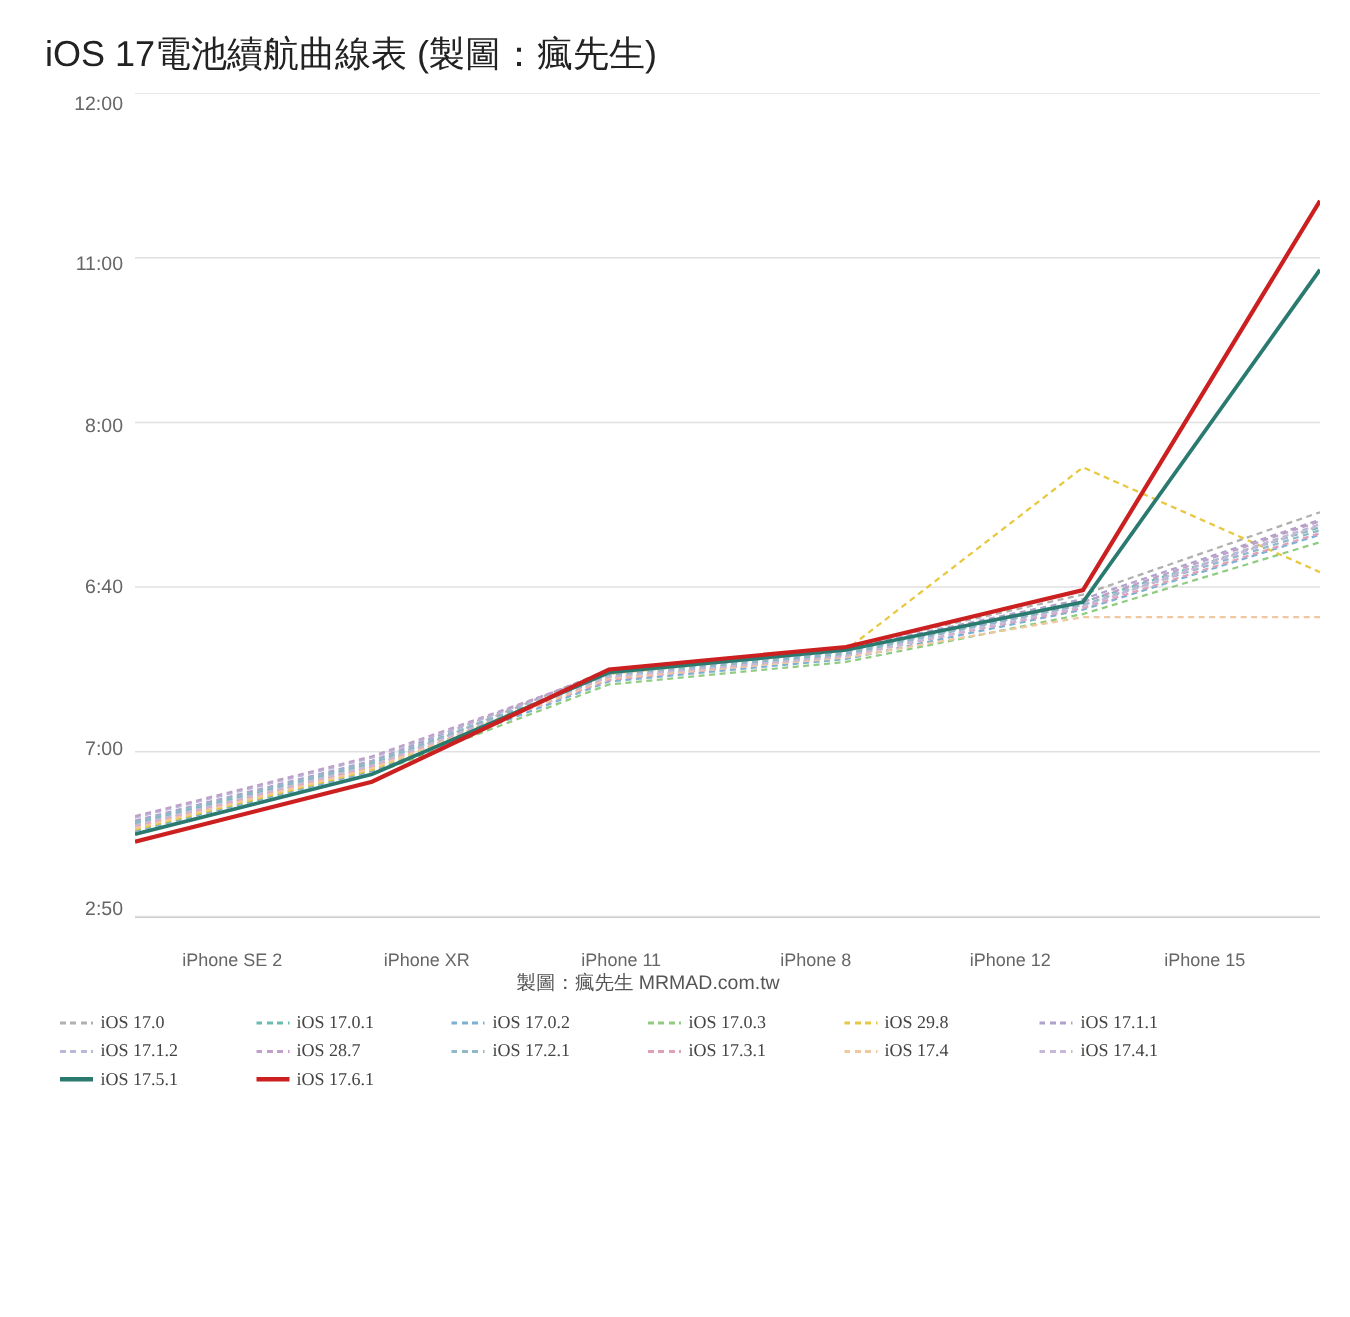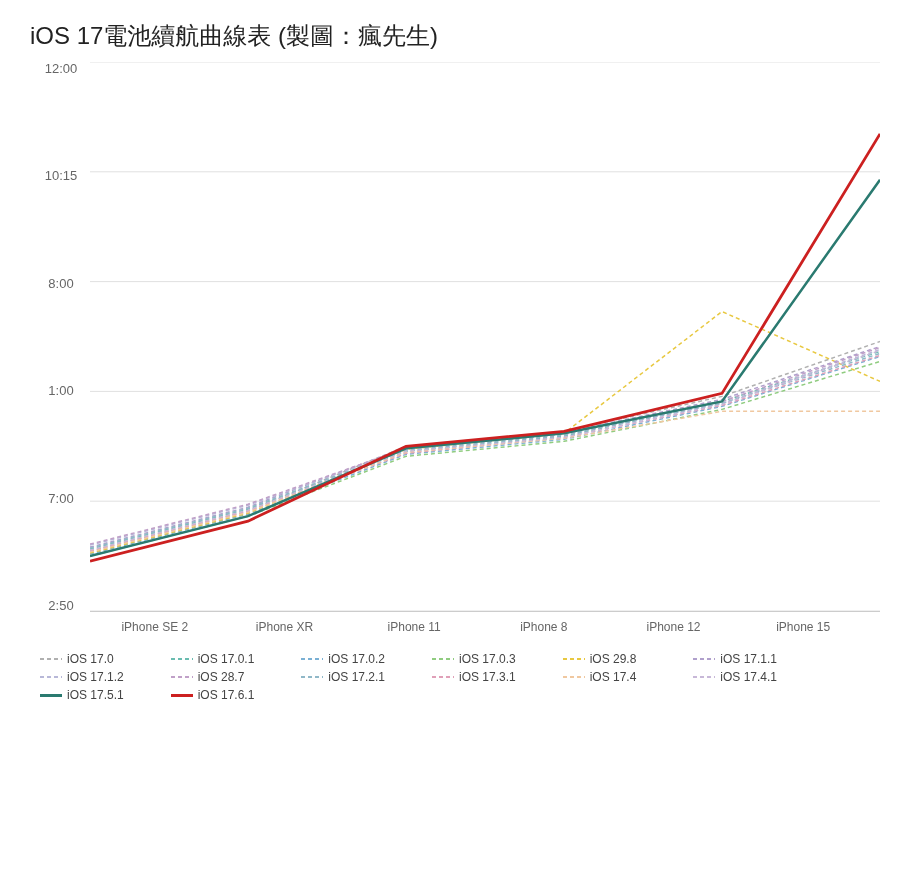--- a/index.html
+++ b/index.html
@@ -33,21 +33,21 @@
       height: 100%;
       width: 50px;
       display: flex;
       flex-direction: column-reverse;
       justify-content: space-between;
       padding-bottom: 30px;
     }
     .y-label {
       font-size: 13px;
       color: #666;
-      text-align: center;
+      text-align: right;
       padding-right: 8px;
       line-height: 1;
     }
     .chart-inner {
       position: absolute;
       left: 50px;
       top: 0;
       right: 0;
       bottom: 30px;
       border-bottom: 1px solid #ccc;
@@ -58,21 +58,21 @@
     }
     .x-axis {
       position: absolute;
       bottom: 0;
       left: 50px;
       right: 12px;
       height: 30px;
       display: flex;
       justify-content: center;
       align-items: flex-start;
-      padding-top: 8px;
+      padding-top: 21px;
     }
     .x-label {
       font-size: 12px;
       color: #666;
       text-align: center;
       flex: 1;
     }
     .credit {
       text-align: center;
       font-size: 13px;
@@ -80,20 +80,21 @@
       margin-top: 4px;
     }
     .legend {
       display: grid;
       grid-template-columns: repeat(6, 1fr);
       gap: 4px 0;
       margin-top: 10px;
       padding: 0 10px;
       font-size: 12px;
       color: #444;
+      font-family: Liberation Serif, serif;
     }
     .legend-item {
       display: flex;
       align-items: center;
       gap: 5px;
       white-space: nowrap;
     }
     .legend-line {
       width: 22px;
       height: 2px;
@@ -108,23 +109,23 @@
 <body>
 
 <div class="container">
   <div class="title">iOS 17電池續航曲線表 (製圖：瘋先生)</div>
 
   <div class="chart-area">
 
     <div class="y-axis">
       <div class="y-label">2:50</div>
       <div class="y-label">7:00</div>
-      <div class="y-label">1:00</div>
+      <div class="y-label">6:40</div>
       <div class="y-label">8:00</div>
-      <div class="y-label">10:15</div>
+      <div class="y-label">11:00</div>
       <div class="y-label">12:00</div>
     </div>
 
     <div class="chart-inner">
       <svg class="chart-svg" viewBox="0 0 790 550" preserveAspectRatio="none">
 
         <line x1="0" y1="550" x2="790" y2="550" class="grid-line" stroke="#ccc" stroke-width="1"></line>
         <line x1="0" y1="440" x2="790" y2="440" class="grid-line" stroke="#e0e0e0" stroke-width="1"></line>
         <line x1="0" y1="330" x2="790" y2="330" class="grid-line" stroke="#e0e0e0" stroke-width="1"></line>
         <line x1="0" y1="220" x2="790" y2="220" class="grid-line" stroke="#e0e0e0" stroke-width="1"></line>
@@ -165,20 +166,21 @@
     <div class="x-axis">
       <div class="x-label">iPhone SE 2</div>
       <div class="x-label">iPhone XR</div>
       <div class="x-label">iPhone 11</div>
       <div class="x-label">iPhone 8</div>
       <div class="x-label">iPhone 12</div>
       <div class="x-label">iPhone 15</div>
     </div>
   </div>
 
+  <div class="credit">製圖：瘋先生 MRMAD.com.tw</div>
 
   <div class="legend">
     <div class="legend-item">
       <div class="legend-line" style="background: repeating-linear-gradient(90deg,#b0b0b0 0,#b0b0b0 4px,transparent 4px,transparent 7px);"></div>
       <span>iOS 17.0</span>
     </div>
     <div class="legend-item">
       <div class="legend-line" style="background: repeating-linear-gradient(90deg,#6abcb0 0,#6abcb0 4px,transparent 4px,transparent 7px);"></div>
       <span>iOS 17.0.1</span>
     </div>

